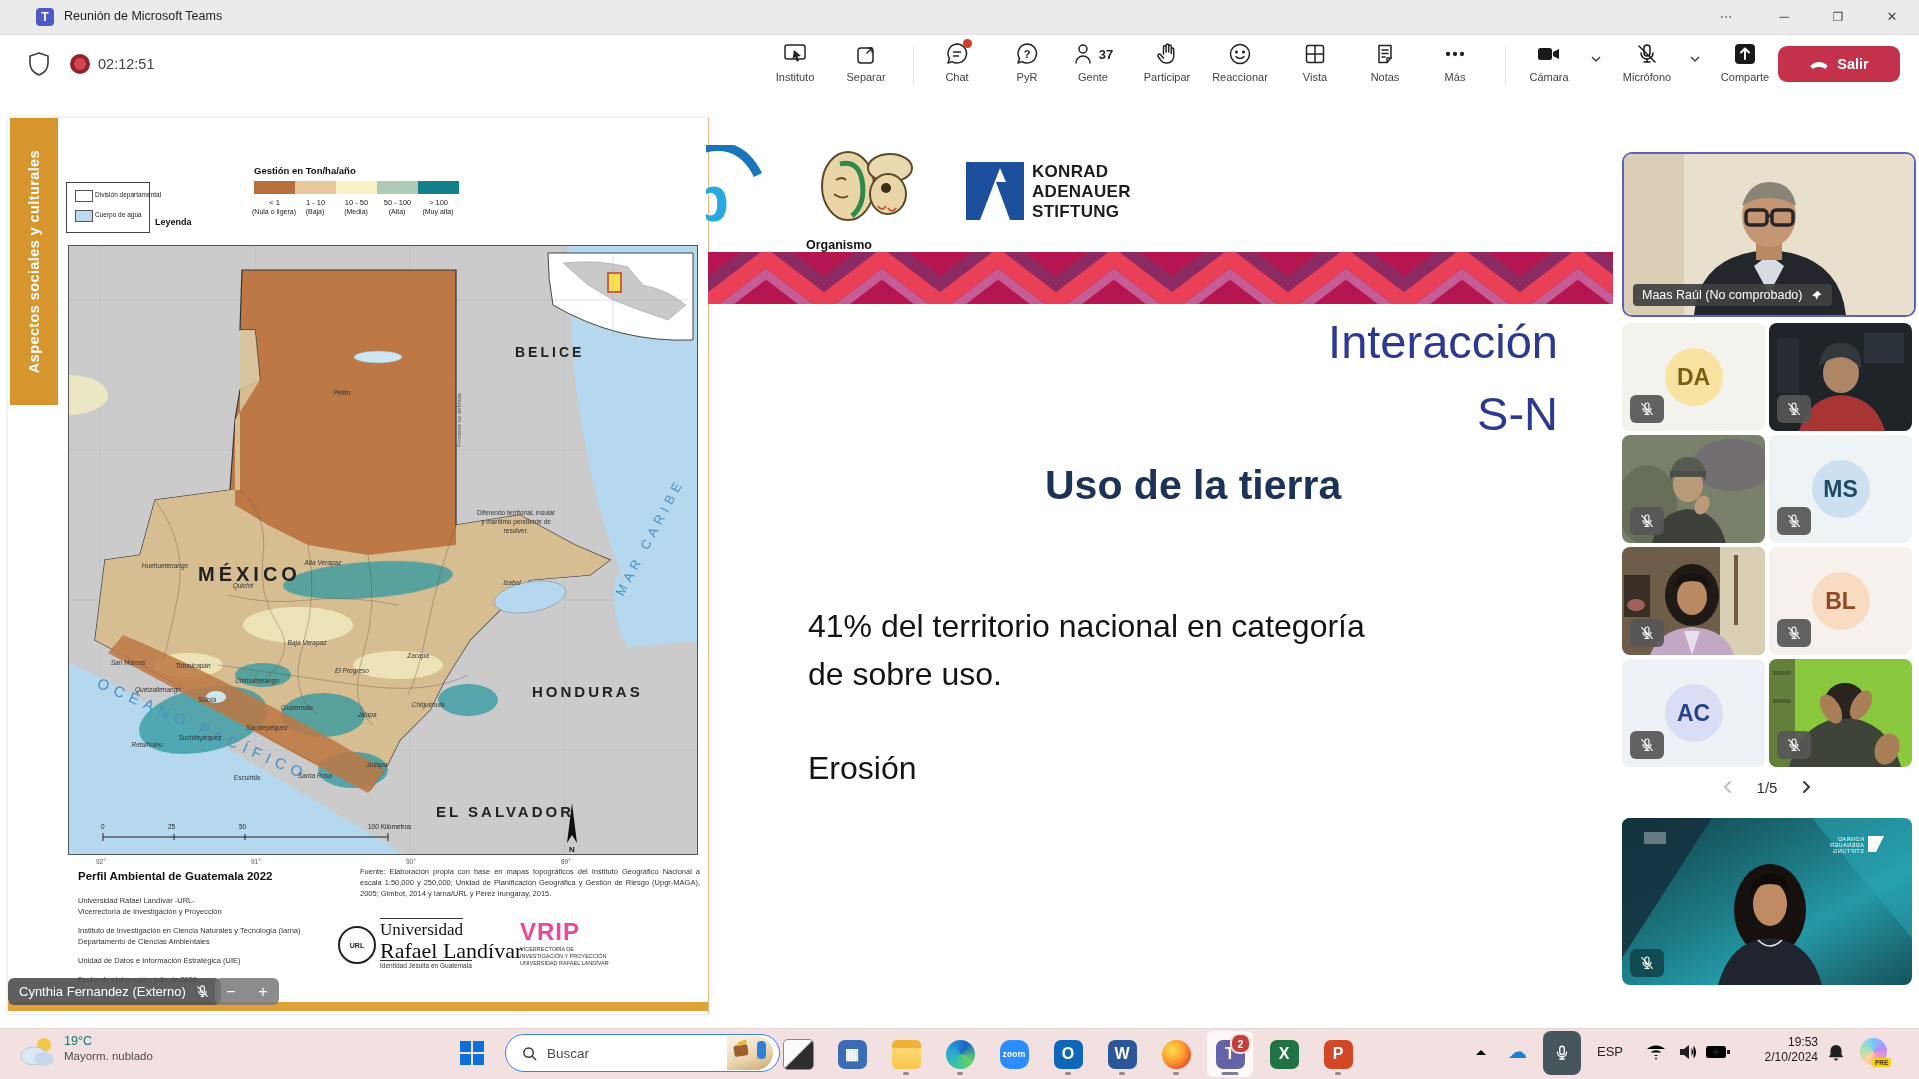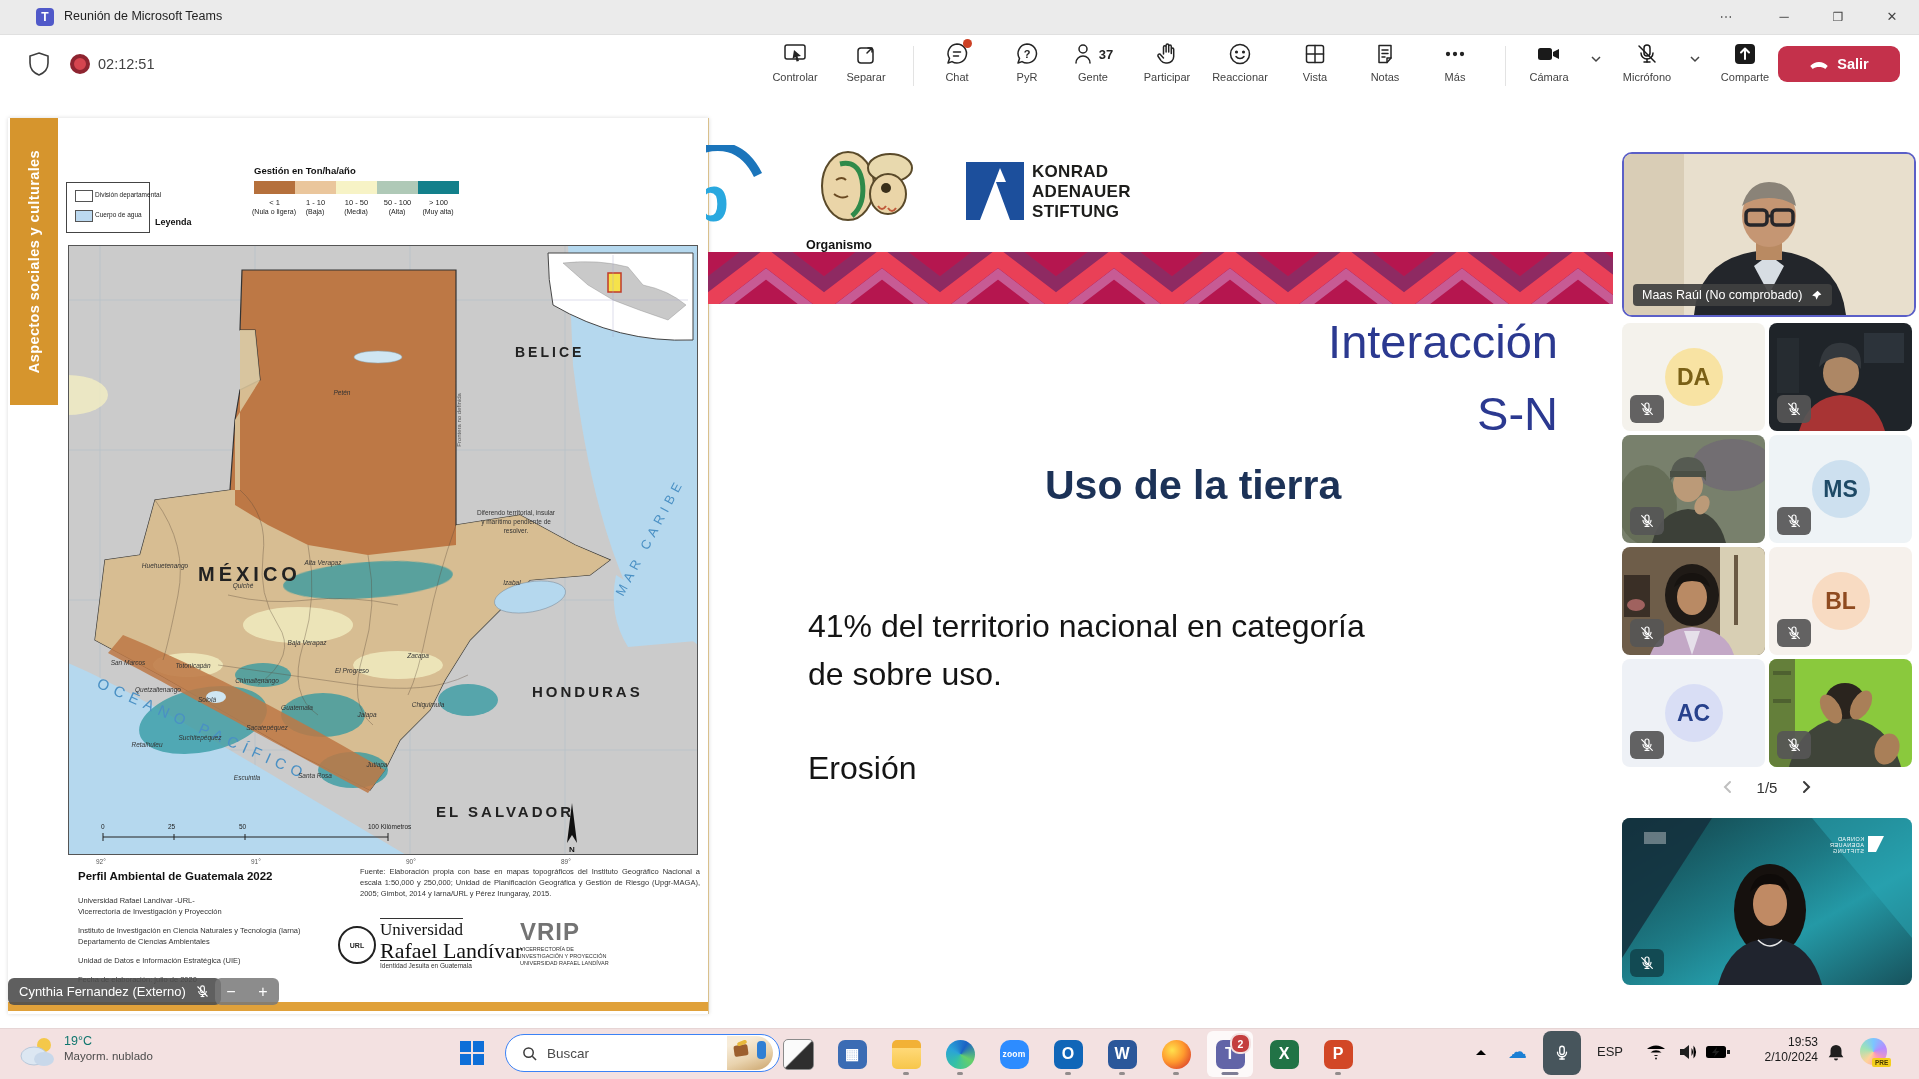--- a/index.html
+++ b/index.html
@@ -42,21 +42,21 @@
   .ero-lab{top:90px;width:52px;text-align:center;font-size:7px;color:#222}
   .gridlab{top:740px;font-size:6.5px;color:#555}
   .foot-title{left:70px;top:752px;font-size:11.5px;font-weight:bold;color:#111}
   .foot-line{left:70px;font-size:7.5px;color:#333}
   .fuente{left:352px;top:748px;width:340px;font-size:7.5px;color:#333;text-align:justify;line-height:11px}
   .url-seal{left:330px;top:808px;width:34px;height:34px;border:2px solid #222;border-radius:50%;
             display:flex;align-items:center;justify-content:center;font-size:7px;font-weight:bold;color:#222}
   .url-l1{left:372px;top:800px;font-family:"Liberation Serif",serif;font-size:17px;color:#111;border-top:1px solid #333;padding-top:1px}
   .url-l2{left:372px;top:820px;font-family:"Liberation Serif",serif;font-size:22px;color:#111}
   .url-sub{left:372px;top:842px;font-size:6.5px;color:#333;border-top:1px solid #333;padding-top:1px}
-  .vrip{left:512px;top:800px;font-size:24px;font-weight:bold;color:#737373;letter-spacing:1px}
+  .vrip{left:512px;top:800px;font-size:24px;font-weight:bold;color:#ec4899;letter-spacing:1px}
   .vrip-s{left:512px;font-size:5.5px;color:#333}
   .orange-bar{left:0;top:884px;width:700px;height:9px;background:#e0a13a}
   .dept{font-size:6.5px;fill:#333;text-anchor:middle;font-style:italic}
   
   .sidebar-strip{left:10px;top:118px;width:48px;height:287px;background:#d6952d;display:flex;align-items:center;justify-content:center}
   .sidebar-strip span{writing-mode:vertical-rl;transform:rotate(180deg);color:#fff;font-weight:bold;font-size:14.5px;letter-spacing:.4px}
   .naleb-txt{left:806px;top:238px;width:110px;text-align:left;font-size:12.5px;font-weight:bold;color:#111;line-height:15px}
   .kas-txt{left:1032px;top:162px;font-size:17px;font-weight:bold;color:#1d1d1b;line-height:20px;letter-spacing:.3px}
   .slide-title{right:361px;font-size:47px;color:#2b3990;text-align:right;line-height:1}
   .slide-sub{left:1045px;top:462px;font-size:41px;font-weight:bold;color:#1c3257}
@@ -156,21 +156,21 @@
 <div class="abs recdot"></div>
 <div class="abs timer">02:12:51</div>
 
 <div class="abs tb-btn" style="left:760px">
   <div class="tb-ic">
     <svg width="26" height="24" viewBox="0 0 26 24">
         <rect x="3" y="3" width="20" height="14" rx="2"></rect>
     <path d="M12 8 L19 14 L15.5 14.5 L17 19 L14.5 19.5 L13.5 15 L10.5 17 Z" fill="#242424" stroke="none"></path>
       </svg>
   </div>
-    <span class="lbl">Controlar</span>
+    <span class="lbl">Instituto</span>
 </div>
 <div class="abs tb-btn" style="left:831px">
   <div class="tb-ic">
     <svg width="24" height="24" viewBox="0 0 24 24">
         <rect x="4" y="6" width="15" height="15" rx="3"></rect>
     <path d="M13 11 L18 6 M18 10 V6 H14"></path>
       </svg>
   </div>
     <span class="lbl">Separar</span>
 </div>

